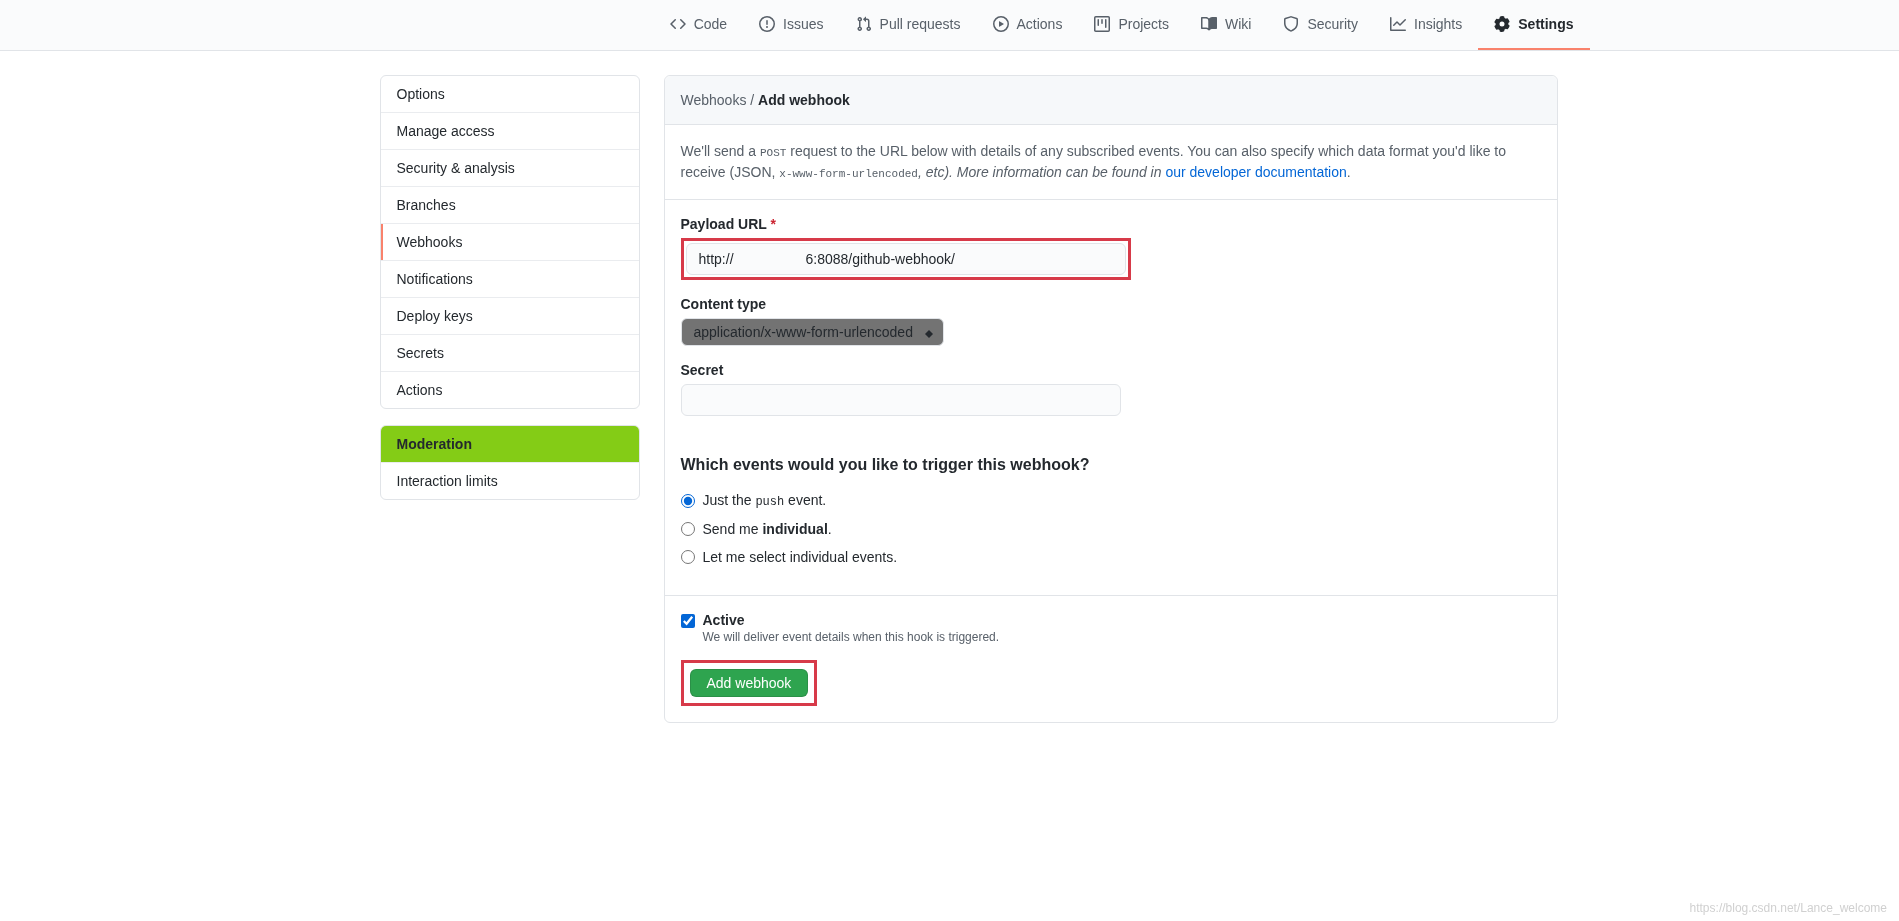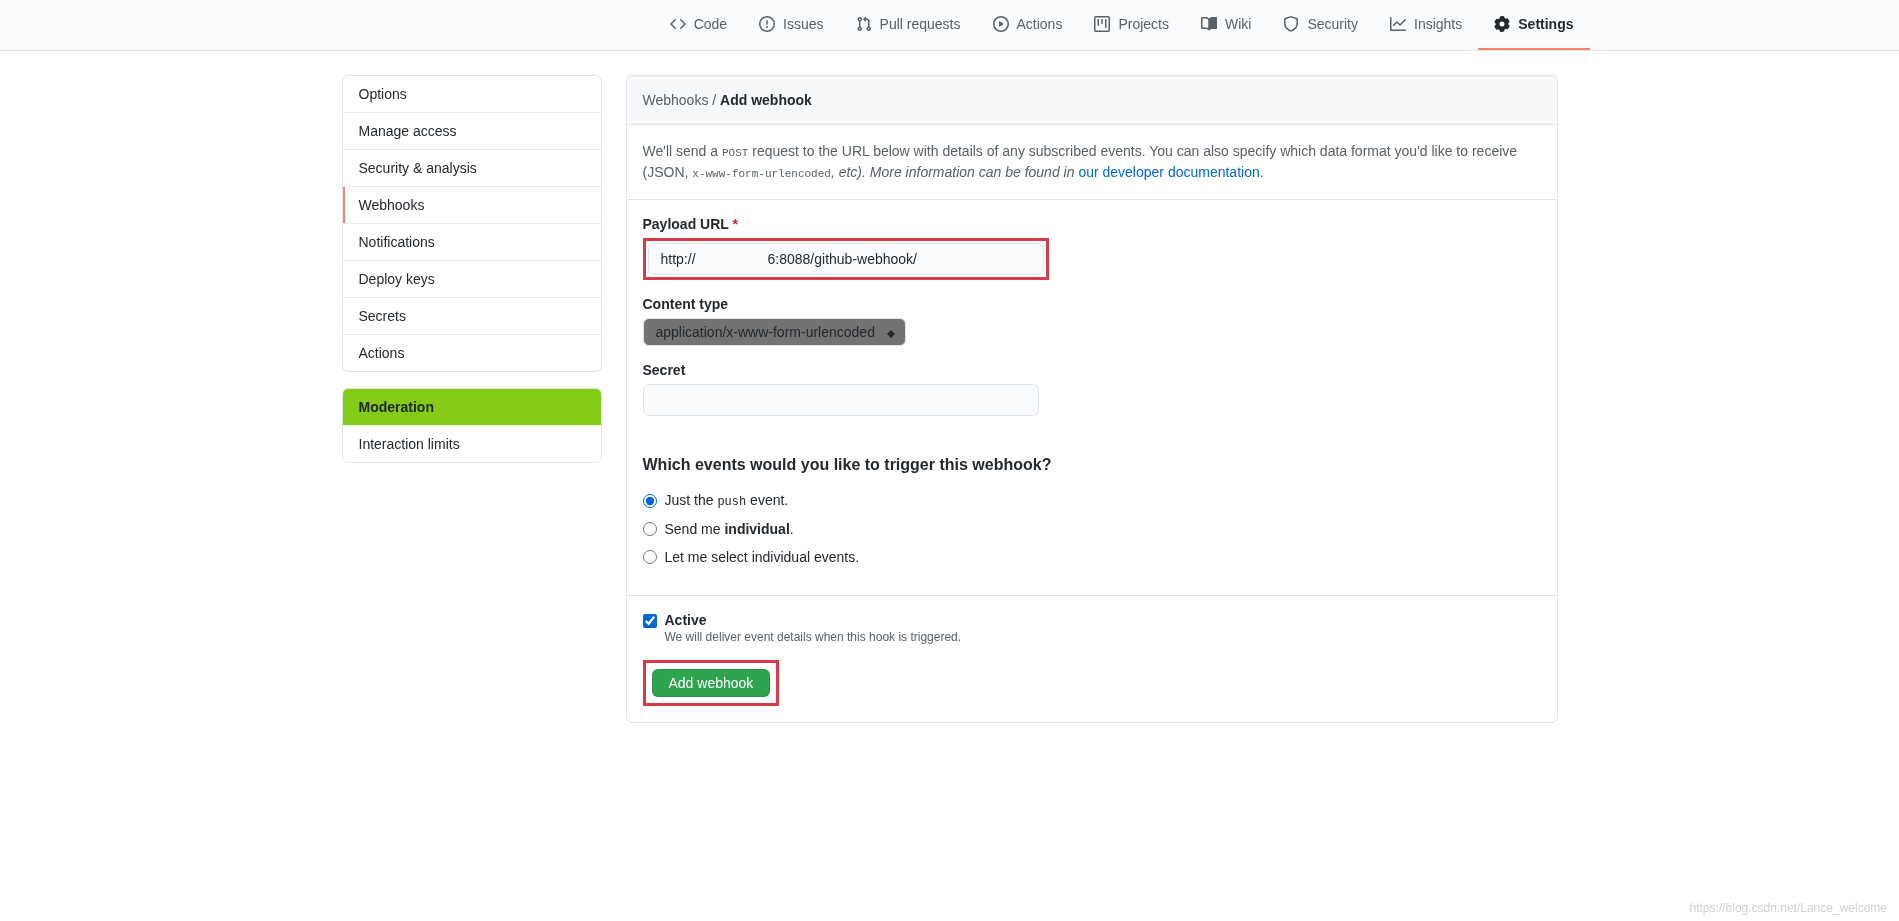--- a/index.html
+++ b/index.html
@@ -37,21 +37,21 @@
       border-bottom-color: #f9826c;
     }
     .nav-tab svg { fill: currentColor; }
     .container {
       max-width: 1280px;
       margin: 0 auto;
       display: flex;
       padding: 24px 32px;
       gap: 24px;
     }
-    .sidebar { width: 260px; flex-shrink: 0; }
+    .sidebar { width: 260px; flex-shrink: 0; margin-left: 38px; }
     .sidenav {
       border: 1px solid #e1e4e8;
       border-radius: 6px;
       margin-bottom: 16px;
       overflow: hidden;
     }
     .sidenav-item {
       display: block;
       padding: 10px 16px;
       font-size: 14px;
@@ -107,21 +107,21 @@
     .form-section { padding: 16px; }
     .form-group { margin-bottom: 16px; }
     .form-label {
       display: block;
       font-weight: 600;
       margin-bottom: 6px;
       font-size: 14px;
     }
     .form-label .required { color: #cb2431; }
     .form-control {
-      width: 396px;
+      width: 440px;
       max-width: 100%;
       padding: 5px 12px;
       font-size: 14px;
       line-height: 20px;
       color: #24292e;
       background: #fafbfc;
       border: 1px solid #e1e4e8;
       border-radius: 6px;
       outline: none;
     }
@@ -301,20 +301,21 @@
     </li>
   </ul>
 </nav>
 
 <div class="container">
   <aside class="sidebar">
     <div class="sidenav">
       <a class="sidenav-item">Options</a>
       <a class="sidenav-item">Manage access</a>
       <a class="sidenav-item">Security &amp; analysis</a>
+      <a class="sidenav-item">Branches</a>
       <a class="sidenav-item selected">Webhooks</a>
       <a class="sidenav-item">Notifications</a>
       <a class="sidenav-item">Deploy keys</a>
       <a class="sidenav-item">Secrets</a>
       <a class="sidenav-item">Actions</a>
     </div>
     <div class="sidenav">
       <div class="sidenav-header">Moderation</div>
       <a class="sidenav-item">Interaction limits</a>
     </div>

